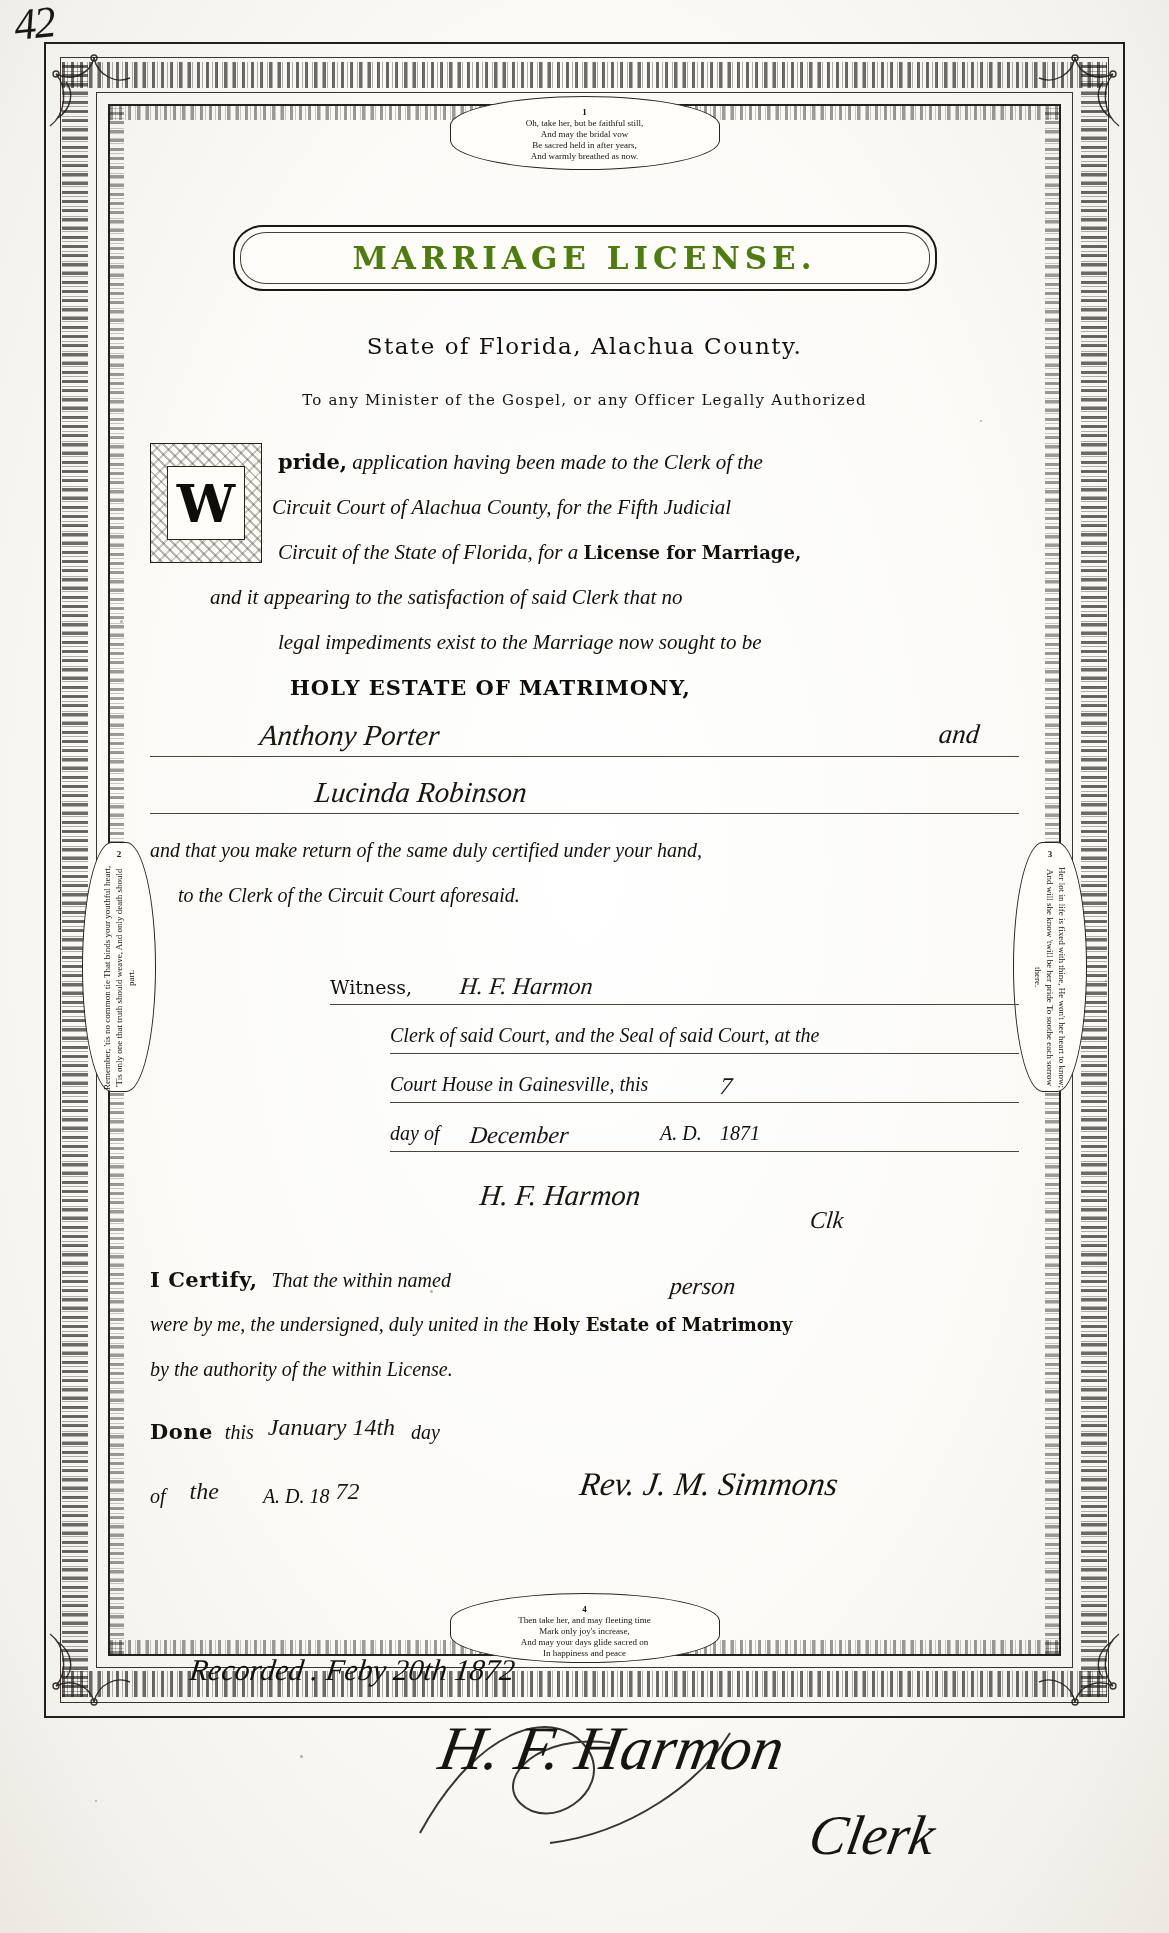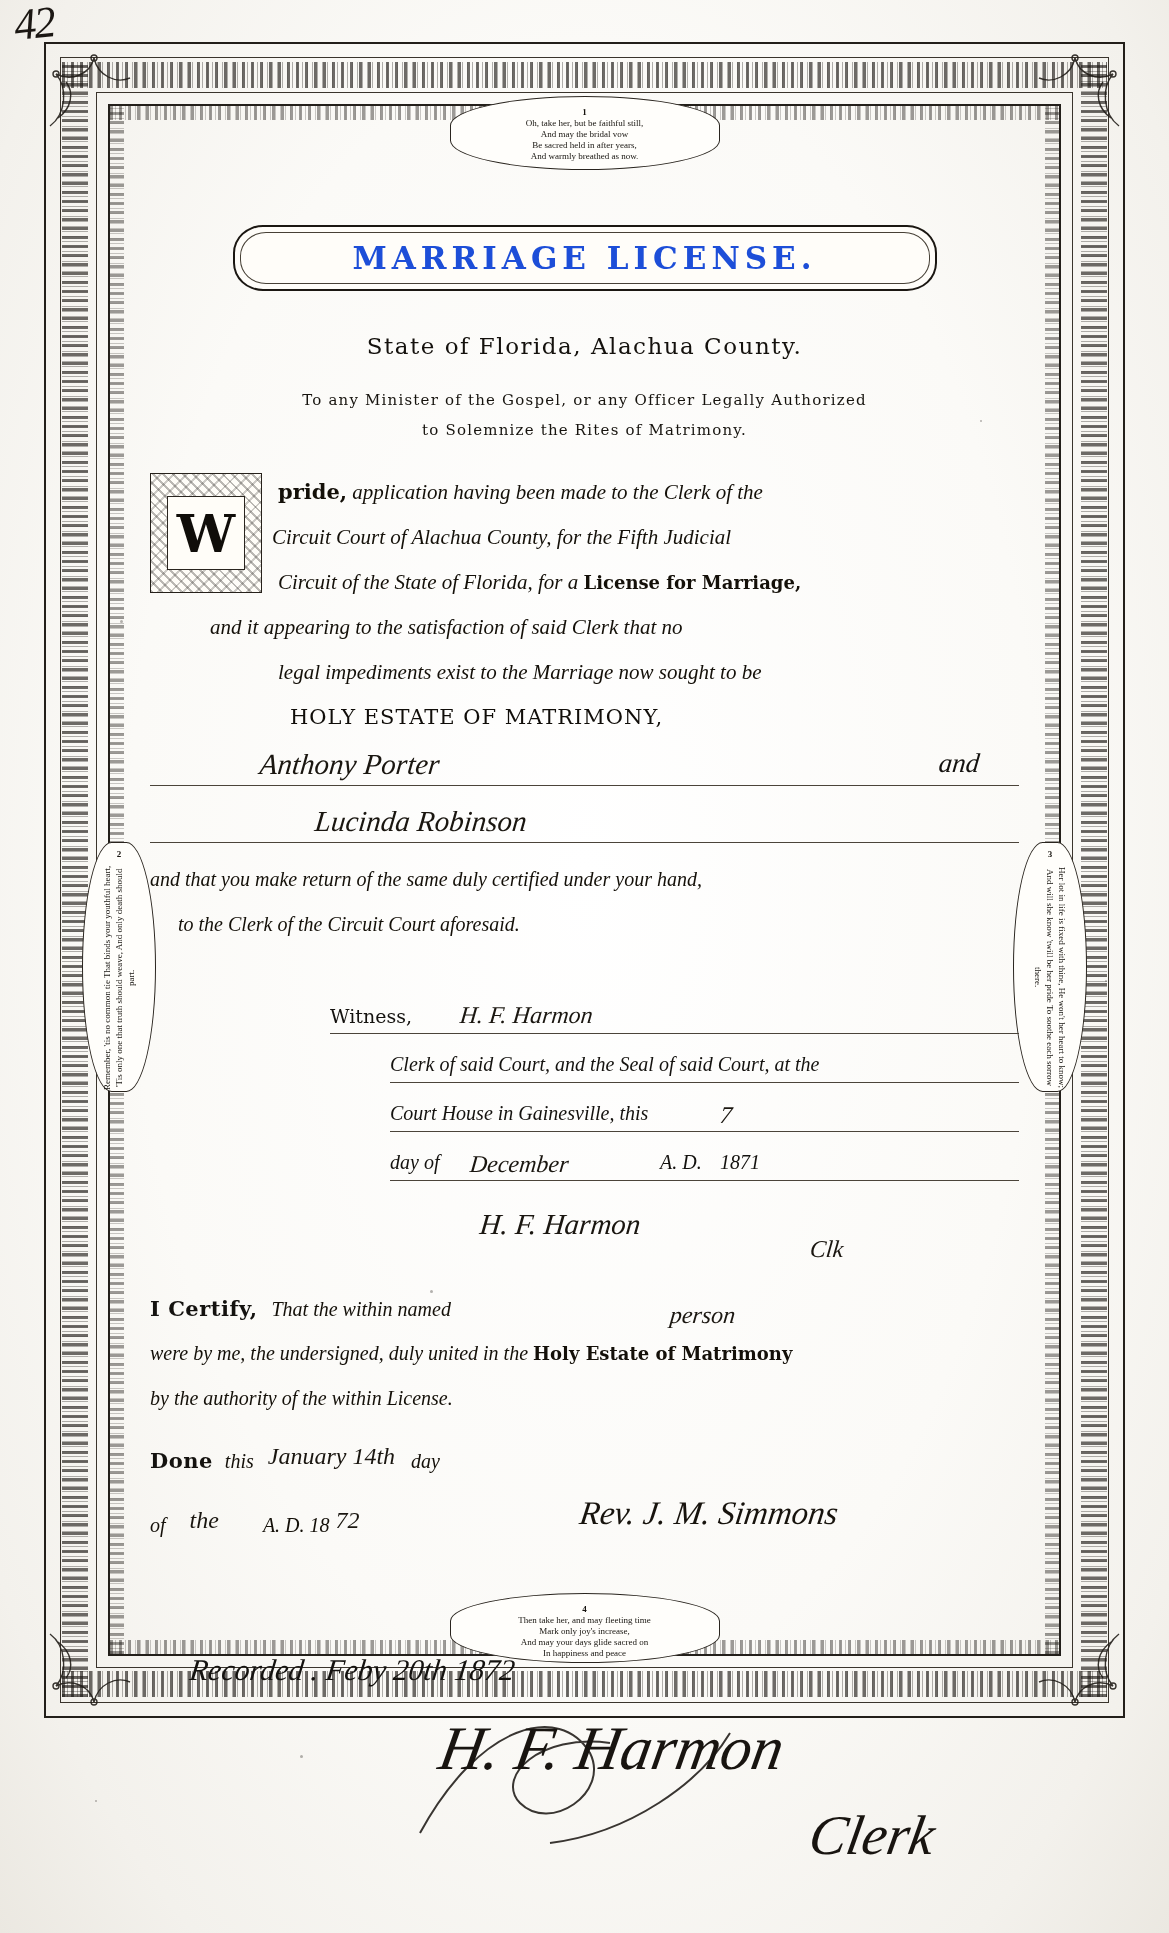--- a/index.html
+++ b/index.html
@@ -175,21 +175,21 @@
     inset: 5px;
     border: 1px solid #474036;
     border-radius: 26px / 24px;
     pointer-events: none;
   }
   .title-text {
     font-family: "DejaVu Serif", serif;
     font-weight: bold;
     font-size: 31px;
     letter-spacing: 5px;
-    color: #1d4ed8;
+    color: #4d7c0f;
   }
 
   .state-line {
     text-align: center;
     margin-top: 42px;
     font-family: "DejaVu Serif", serif;
     font-size: 23px;
     letter-spacing: 1.5px;
     color: #14110d;
   }
@@ -252,21 +252,21 @@
     font-family: "DejaVu Serif", serif;
     font-weight: bold;
     font-style: normal;
     font-size: 21px;
   }
 
   .holy-estate {
     margin-top: 10px;
     margin-left: 140px;
     font-family: "DejaVu Serif", serif;
-    font-weight: normal;
+    font-weight: bold;
     font-size: 21px;
     letter-spacing: 1px;
     color: #100d09;
   }
 
   
   .ruled {
     position: relative;
     height: 50px;
     border-bottom: 1px solid #4b443a;
@@ -489,21 +489,20 @@
   <div id="doc">
 
     <div class="title-banner">
       <div class="title-text">MARRIAGE LICENSE.</div>
     </div>
 
     <div class="state-line">State of Florida, Alachua County.</div>
 
     <div class="addressed">
       <div>To any Minister of the Gospel, or any Officer Legally Authorized</div>
-      <div>to Solemnize the Rites of Matrimony.</div>
     </div>
 
     <div class="body-block">
       <div class="dropcap">
         <span>W</span>
       </div>
       <div class="script big" style="margin-left:128px">
         <span class="whereas-word">pride,</span>
         <span>application having been made to the Clerk of the</span>
       </div>

